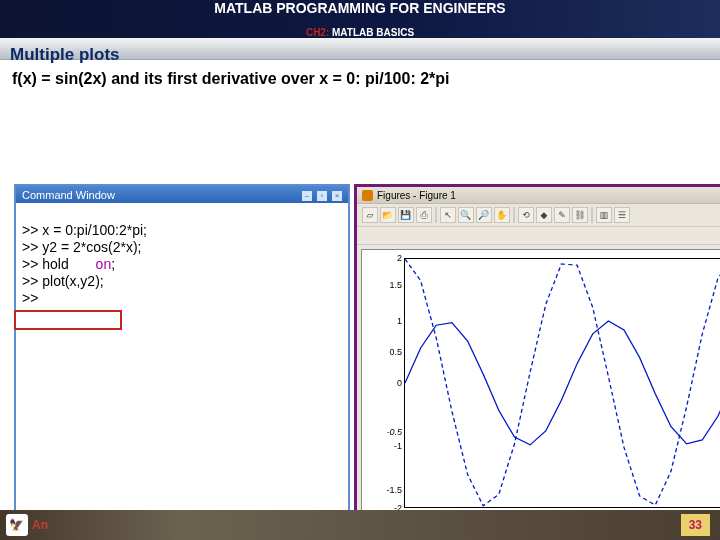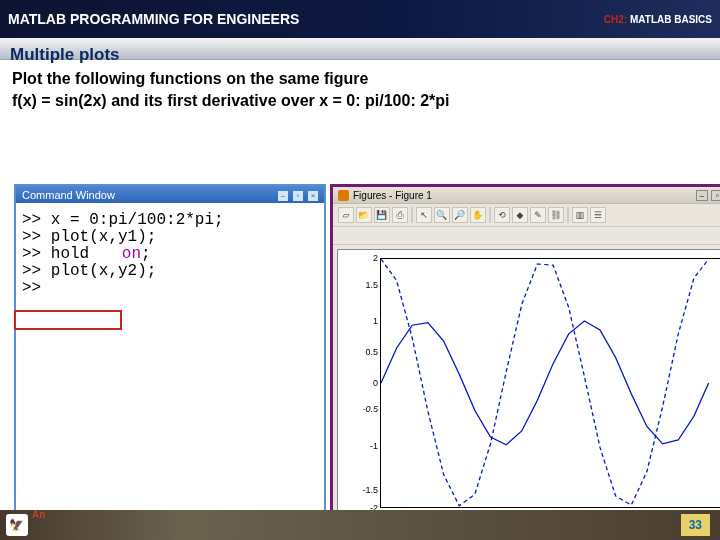--- a/index.html
+++ b/index.html
@@ -1,83 +1,82 @@
 <!DOCTYPE html>
 <html><head>
 <meta charset="utf-8">
 <style>
   * { margin:0; padding:0; box-sizing:border-box; }
   body { width:720px; height:540px; font-family:Arial,Helvetica,sans-serif; background:#fff; overflow:hidden; position:relative; }
-  .hdr { height:38px; background:linear-gradient(to right,#0d1433 0%,#0d1842 55%,#1e2d5c 100%); color:#fff; display:flex; align-items:center; justify-content:space-between; padding:0 8px; font-weight:bold; font-size:14px; }
+  .hdr { height:38px; background:linear-gradient(to right,#0d1433 0%,#0d1842 55%,#1e2d5c 100%); color:#fff; display:flex; align-items:center; justify-content:space-between; padding:0 8px; font-weight:bold; font-size:14px;flex-direction:column; }
   .hdr .right { color:#fff; font-size:10px; }
   .hdr .right .ch { color:#c0261b; }
   .subhdr { height:22px; background:linear-gradient(to bottom,#f4f4f4 0%,#b7bec8 100%); color:#0b2a63; font-weight:bold; font-size:17px; padding:7px 10px; border-bottom:1px solid #9aa3b3; }
   .body { padding:10px 12px 0 12px; font-size:16px; color:#000; font-weight:bold; }
   .body p { margin-bottom:4px; }
   .shots { position:absolute; left:14px; top:184px; display:flex; }
   
-  .cmdwin { width:312px; border:2px solid #5a8fd6; background:#fff; font-size:12px; }
+  .cmdwin { width:336px; border:2px solid #5a8fd6; background:#fff; font-size:12px; }
   .cmdwin .tb { background:linear-gradient(to bottom,#4f87d1,#2d66b8); color:#fff; font-size:11px; padding:2px 6px; display:flex; justify-content:space-between; align-items:center; }
   .cmdwin .tb .btns span { display:inline-block; width:10px; height:10px; background:#d7e5fa; margin-left:2px; font-size:8px; line-height:10px; text-align:center; color:#2d66b8; }
-  .cmdwin .code { font-family:Liberation Mono, monospace; font-size:16px; padding:9px 6px; line-height:17px; color:#000; }
+  .cmdwin .code { font-family:Liberation Sans, sans-serif; font-size:14px; padding:19px 6px; line-height:17px; color:#000; }
   .cmdwin .code .hold { color:#a800a8;margin-left:23px; }
   .redbox { position:absolute; border:2px solid #c0261b; width:108px; height:20px; left:-2px; top:107px; pointer-events:none; }
   .cmdwrap { position:relative; }
   
   .figwin { width:433px; margin-left:4px; background:#eae6dd; border:3px solid #701a75; font-size:10px; }
   .figwin .ftb { background:linear-gradient(to bottom,#e8e3da,#d2ccbf); padding:2px 5px; display:flex; justify-content:space-between; align-items:center; border-bottom:1px solid #bbb; }
   .figwin .ftb .ttl { display:flex; align-items:center; gap:4px; }
   .figwin .ftb .ico { width:11px; height:11px; background:#d97c00; border-radius:2px; }
   .figwin .ftb .wbtns span { display:inline-block; width:12px; height:11px; background:#d9d5cb; border:1px solid #888; margin-left:1px; font-size:8px; line-height:9px; text-align:center; }
   .figwin .tbar { display:flex; gap:2px; padding:3px 5px; background:#eae6dd; border-bottom:1px solid #ccc; flex-wrap:wrap; }
   .figwin .tbar .tb-ico { width:16px; height:16px; border:1px solid #c8c4ba; background:#f2efe8; display:flex; align-items:center; justify-content:center; font-size:9px; color:#444; }
   .figwin .tbar .sep { width:2px; background:#ccc; margin:0 1px; }
   .figwin .tbar2 { display:flex; justify-content:flex-end; padding:3px 5px; background:#eae6dd; border-bottom:1px solid #ccc; gap:3px; }
   .plot { background:#fff; margin:4px; height:282px; position:relative; border:1px solid #888; }
   .plotarea { position:absolute; left:42px; top:8px; right:8px; bottom:22px; border:1px solid #000; background:#fff; }
   svg.curves { width:100%; height:100%; display:block; }
   .ytick { position:absolute; font-size:9px; right:calc(100% - 40px); transform:translateY(-50%); }
   .xtick { position:absolute; font-size:9px; bottom:4px; transform:translateX(-50%); }
   .ftr { position:absolute; bottom:0; left:0; right:0; height:30px; background:linear-gradient(to right,#45372a 0%,#6b6250 25%,#4a3e30 100%); display:flex; align-items:center; justify-content:flex-end; padding:0 10px; }
-  .ftr .pgn { background:#e9d06a; color:#0369a1; padding:4px 8px; font-weight:bold; font-size:12px; }
+  .ftr .pgn { background:#e9d06a; color:#be185d; padding:4px 8px; font-weight:bold; font-size:12px; }
   .ftr .logo { position:absolute; left:6px; bottom:4px; width:22px; height:22px; background:#fff; border-radius:3px; display:flex; align-items:center; justify-content:center; font-size:12px; }
-  .ftr .an { position:absolute; left:32px; bottom:20px; color:#c04028; font-size:10px; font-weight:bold; }
+  .ftr .an { position:absolute; left:32px; bottom:8px; color:#c04028; font-size:12px; font-weight:bold; }
 </style>
 </head>
 <body>
 
 <div class="hdr">
   <div>MATLAB PROGRAMMING FOR ENGINEERS</div>
   <div class="right">
     <span class="ch">CH2:</span><span> MATLAB BASICS</span>
   </div>
 </div>
 
 <div class="subhdr">Multiple plots</div>
 
 <div class="body">
-  <p>Plot the following functions on the same figure</p>
   <p>f(x) = sin(2x) and its first derivative over x = 0: pi/100: 2*pi</p>
 </div>
 
 <div class="shots">
 
   <div class="cmdwin">
     <div class="tb">
       <span>Command Window</span>
       <span class="btns">
         <span>–</span>
         <span>▫</span>
         <span>×</span>
       </span>
     </div>
     <div class="cmdwrap">
       <div class="code" id="codeblock">
           <div>&gt;&gt; x = 0:pi/100:2*pi;</div>
-          <div>&gt;&gt; plot(x,y1);</div>
+          <div>&gt;&gt; y2 = 2*cos(2*x);</div>
           <div>&gt;&gt; hold <span class="hold">on</span>;</div>
           <div>&gt;&gt; plot(x,y2);</div>
           <div>&gt;&gt; </div>
         </div>
       <div class="redbox"></div>
     </div>
   </div>
 
   <div class="figwin">
     <div class="ftb">
@@ -119,21 +118,21 @@
       <div class="plotarea">
         <svg class="curves" id="curves" preserveAspectRatio="none" viewBox="0 0 334 250">
             <path d="M0.0 125.0 L14.3 89.7 L28.6 66.8 L42.9 64.1 L57.3 82.8 L71.6 116.2 L85.9 152.7 L100.2 179.5 L114.5 187.3 L128.8 173.3 L143.1 142.4 L157.5 105.5 L171.8 75.4 L186.1 62.6 L200.4 71.6 L214.7 99.3 L229.0 135.9 L243.3 168.8 L257.7 186.3 L272.0 182.4 L286.3 158.6 L299.8 125.0 " fill="none" stroke="#0018c8" stroke-width="1.2"></path>
             <path d="M0.0 0.0 L14.3 21.8 L28.6 79.7 L42.9 153.4 L57.3 217.2 L71.6 248.8 L85.9 237.1 L100.2 186.3 L114.5 114.1 L128.8 45.8 L143.1 5.0 L157.5 6.2 L171.8 48.9 L186.1 118.3 L200.4 189.9 L214.7 238.9 L229.0 248.1 L243.3 214.3 L257.7 149.0 L272.0 75.7 L286.3 19.5 L299.8 0.0 " fill="none" stroke="#0018c8" stroke-width="1.2" stroke-dasharray="4 3"></path>
           </svg>
       </div>
       <div id="ytks">
           <div class="ytick" style="top: 258px;">-2</div>
           <div class="ytick" style="top: 240px;">-1.5</div>
           <div class="ytick" style="top: 195.5px;">-1</div>
-          <div class="ytick" style="top: 159px; font-style: italic;">-0.5</div>
+          <div class="ytick" style="top: 182px; font-style: italic;">-0.5</div>
           <div class="ytick" style="top: 133px;">0</div>
           <div class="ytick" style="top: 101.75px;">0.5</div>
           <div class="ytick" style="top: 70.5px;">1</div>
           <div class="ytick" style="top: 35px;">1.5</div>
           <div class="ytick" style="top: 8px;">2</div>
         </div>
       <div id="xtks">
           <div class="xtick" style="left: 42px;">0</div>
           <div class="xtick" style="left: 89.7143px;">1</div>
           <div class="xtick" style="left: 137.429px;">2</div>

